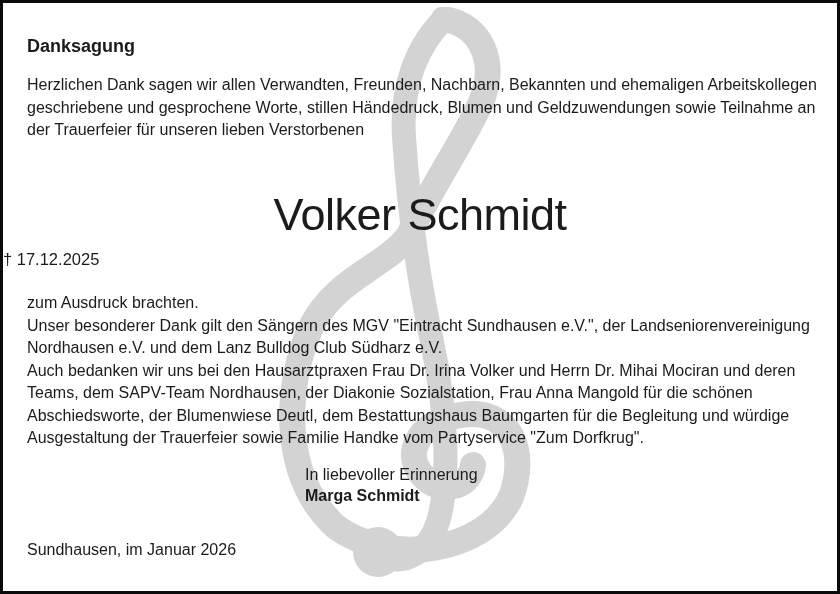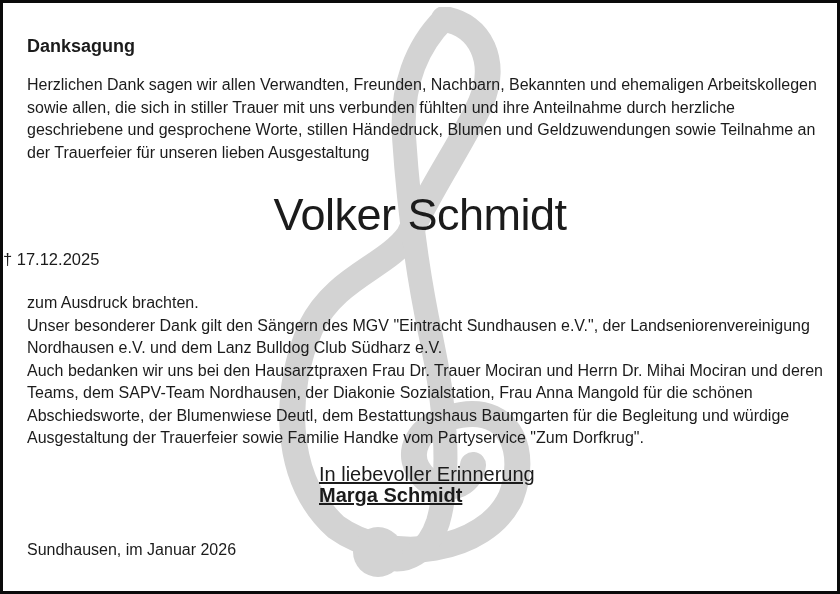--- a/index.html
+++ b/index.html
@@ -64,26 +64,25 @@
   .death-date {
     position: absolute;
     left: 0;
     right: 0;
     top: 247px;
     font-size: 16.5px;
     white-space: nowrap;
   }
   .closing {
     position: absolute;
-    left: 316px;
+    left: 302px;
     top: 461px;
-    font-size: 20px;
+    font-size: 16px;
     line-height: 21.4px;
     white-space: nowrap;
-    text-decoration: underline;
   }
   .closing .bold { font-weight: 700; }
   .place-date {
     position: absolute;
     left: 24px;
     top: 538px;
     font-size: 16px;
     white-space: nowrap;
   }
 </style>
@@ -113,34 +112,33 @@
     </g>
     <circle cx="112" cy="545" r="25" fill="#d3d3d3"></circle>
   </svg>
 
   <div class="content">
 
     <div class="heading">Danksagung</div>
 
     <div class="para para-1">
         <div>Herzlichen Dank sagen wir allen Verwandten, Freunden, Nachbarn, Bekannten und ehemaligen Arbeitskollegen</div>
-        <div>sowie allen, die sich in stiller Trauer mit uns verbunden fühlten und ihre Anteilnahme durch herzliche</div>
         <div>geschriebene und gesprochene Worte, stillen Händedruck, Blumen und Geldzuwendungen sowie Teilnahme an</div>
-        <div>der Trauerfeier für unseren lieben Ausgestaltung</div>
+        <div>der Trauerfeier für unseren lieben Verstorbenen</div>
       </div>
 
     <div class="deceased-name">Volker Schmidt</div>
 
     <div class="death-date">† 17.12.2025</div>
 
     <div class="para para-2">
         <div>zum Ausdruck brachten.</div>
         <div>Unser besonderer Dank gilt den Sängern des MGV "Eintracht Sundhausen e.V.", der Landseniorenvereinigung</div>
         <div>Nordhausen e.V. und dem Lanz Bulldog Club Südharz e.V.</div>
-        <div>Auch bedanken wir uns bei den Hausarztpraxen Frau Dr. Trauer Mociran und Herrn Dr. Mihai Mociran und deren</div>
+        <div>Auch bedanken wir uns bei den Hausarztpraxen Frau Dr. Irina Volker und Herrn Dr. Mihai Mociran und deren</div>
         <div>Teams, dem SAPV-Team Nordhausen, der Diakonie Sozialstation, Frau Anna Mangold für die schönen</div>
         <div>Abschiedsworte, der Blumenwiese Deutl, dem Bestattungshaus Baumgarten für die Begleitung und würdige</div>
         <div>Ausgestaltung der Trauerfeier sowie Familie Handke vom Partyservice "Zum Dorfkrug".</div>
       </div>
 
     <div class="closing">
       <div>In liebevoller Erinnerung</div>
       <div class="bold">Marga Schmidt</div>
     </div>
 

